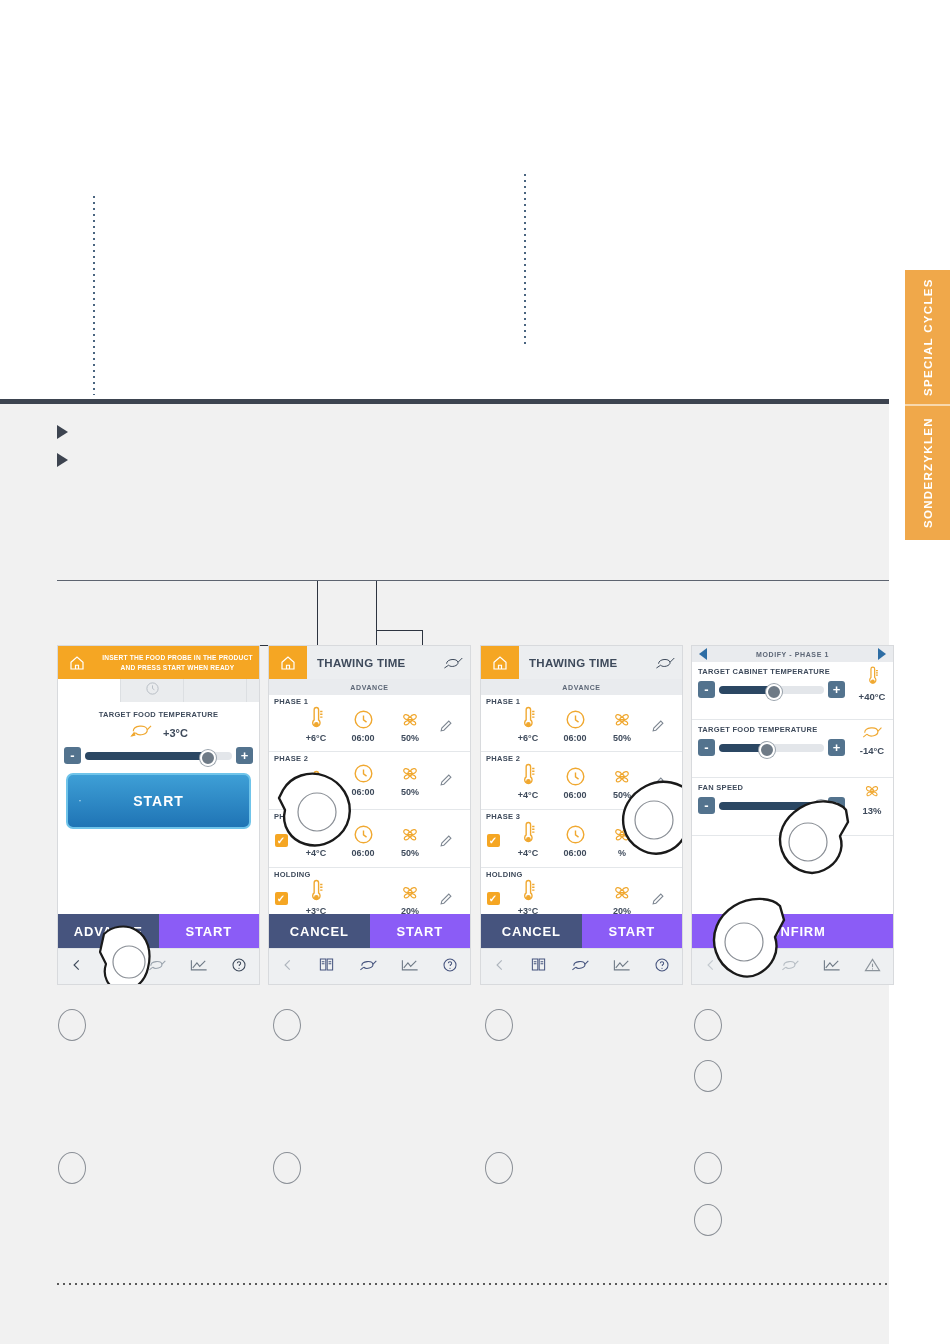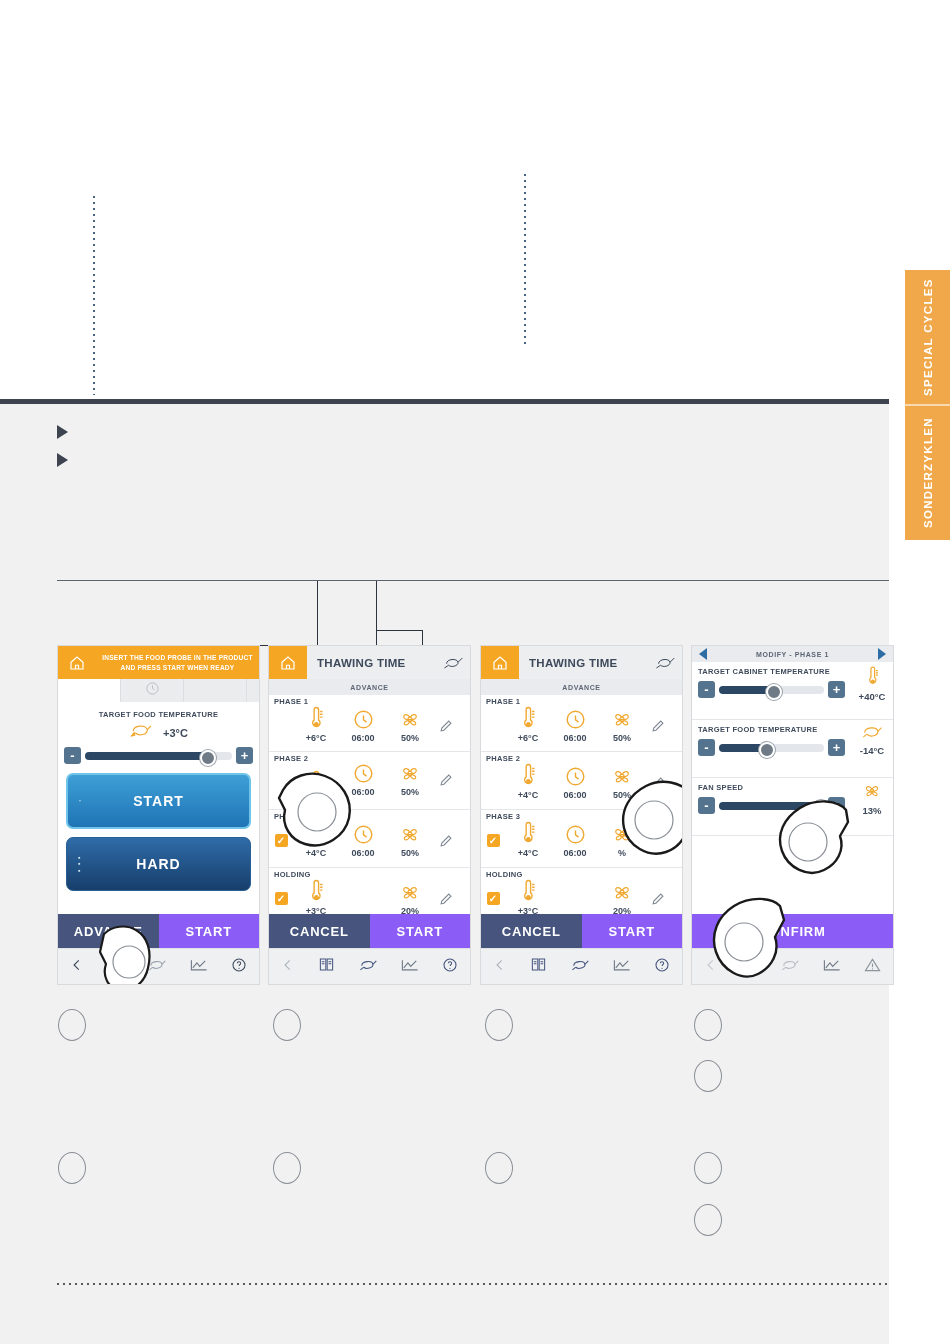--- a/index.html
+++ b/index.html
@@ -191,24 +191,20 @@
         <div class="track">
           <div class="fill" style="width:82%"></div>
           <div class="knob" style="left:calc(82% - 6px)"></div>
         </div>
         <div class="sq">+</div>
       </div>
 
       <div class="bigbtn soft" style="margin-top:9px;">
         <span class="dots">·</span>
         <span>START</span>
-      </div>
-      <div class="bigbtn hard" style="margin-top:8px;">
-        <span class="dots">▪<br>▪<br>▪</span>
-        <span>HARD</span>
       </div>
     </div>
 
     <div class="actions">
       <div class="act blue">ADVANCE</div>
       <div class="act green">START</div>
     </div>
 
     <div class="navbar">
       <span>

